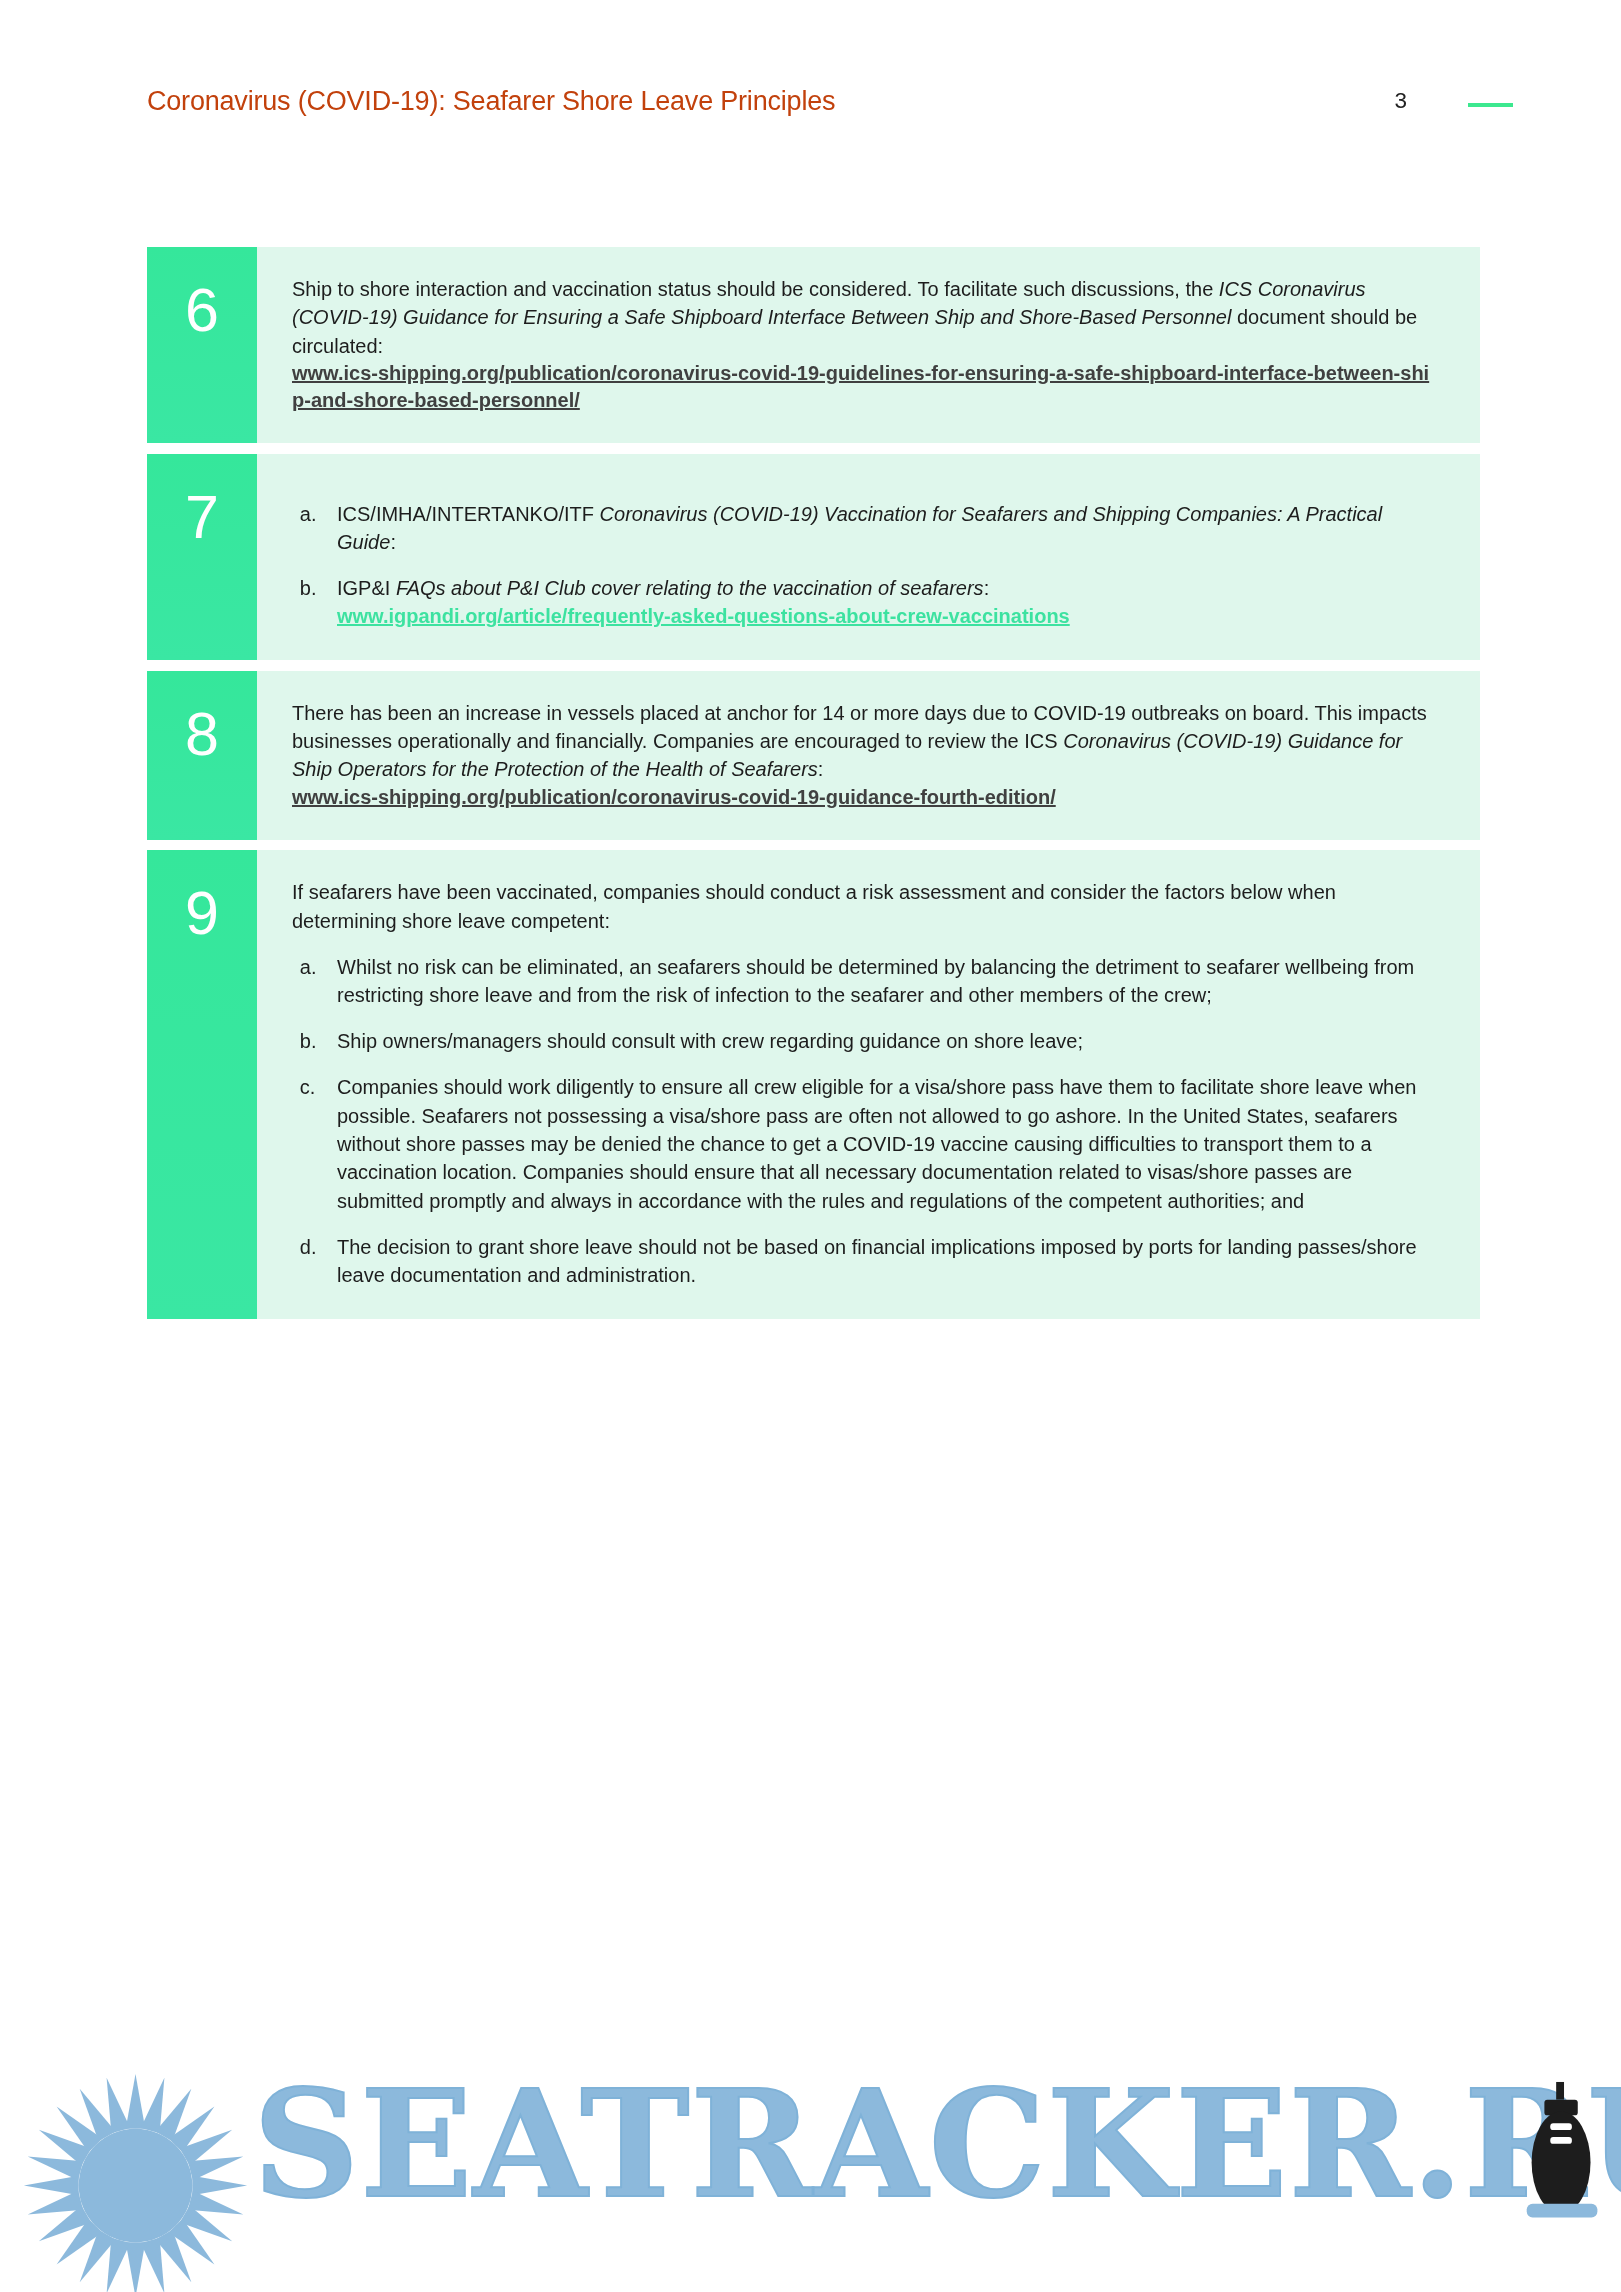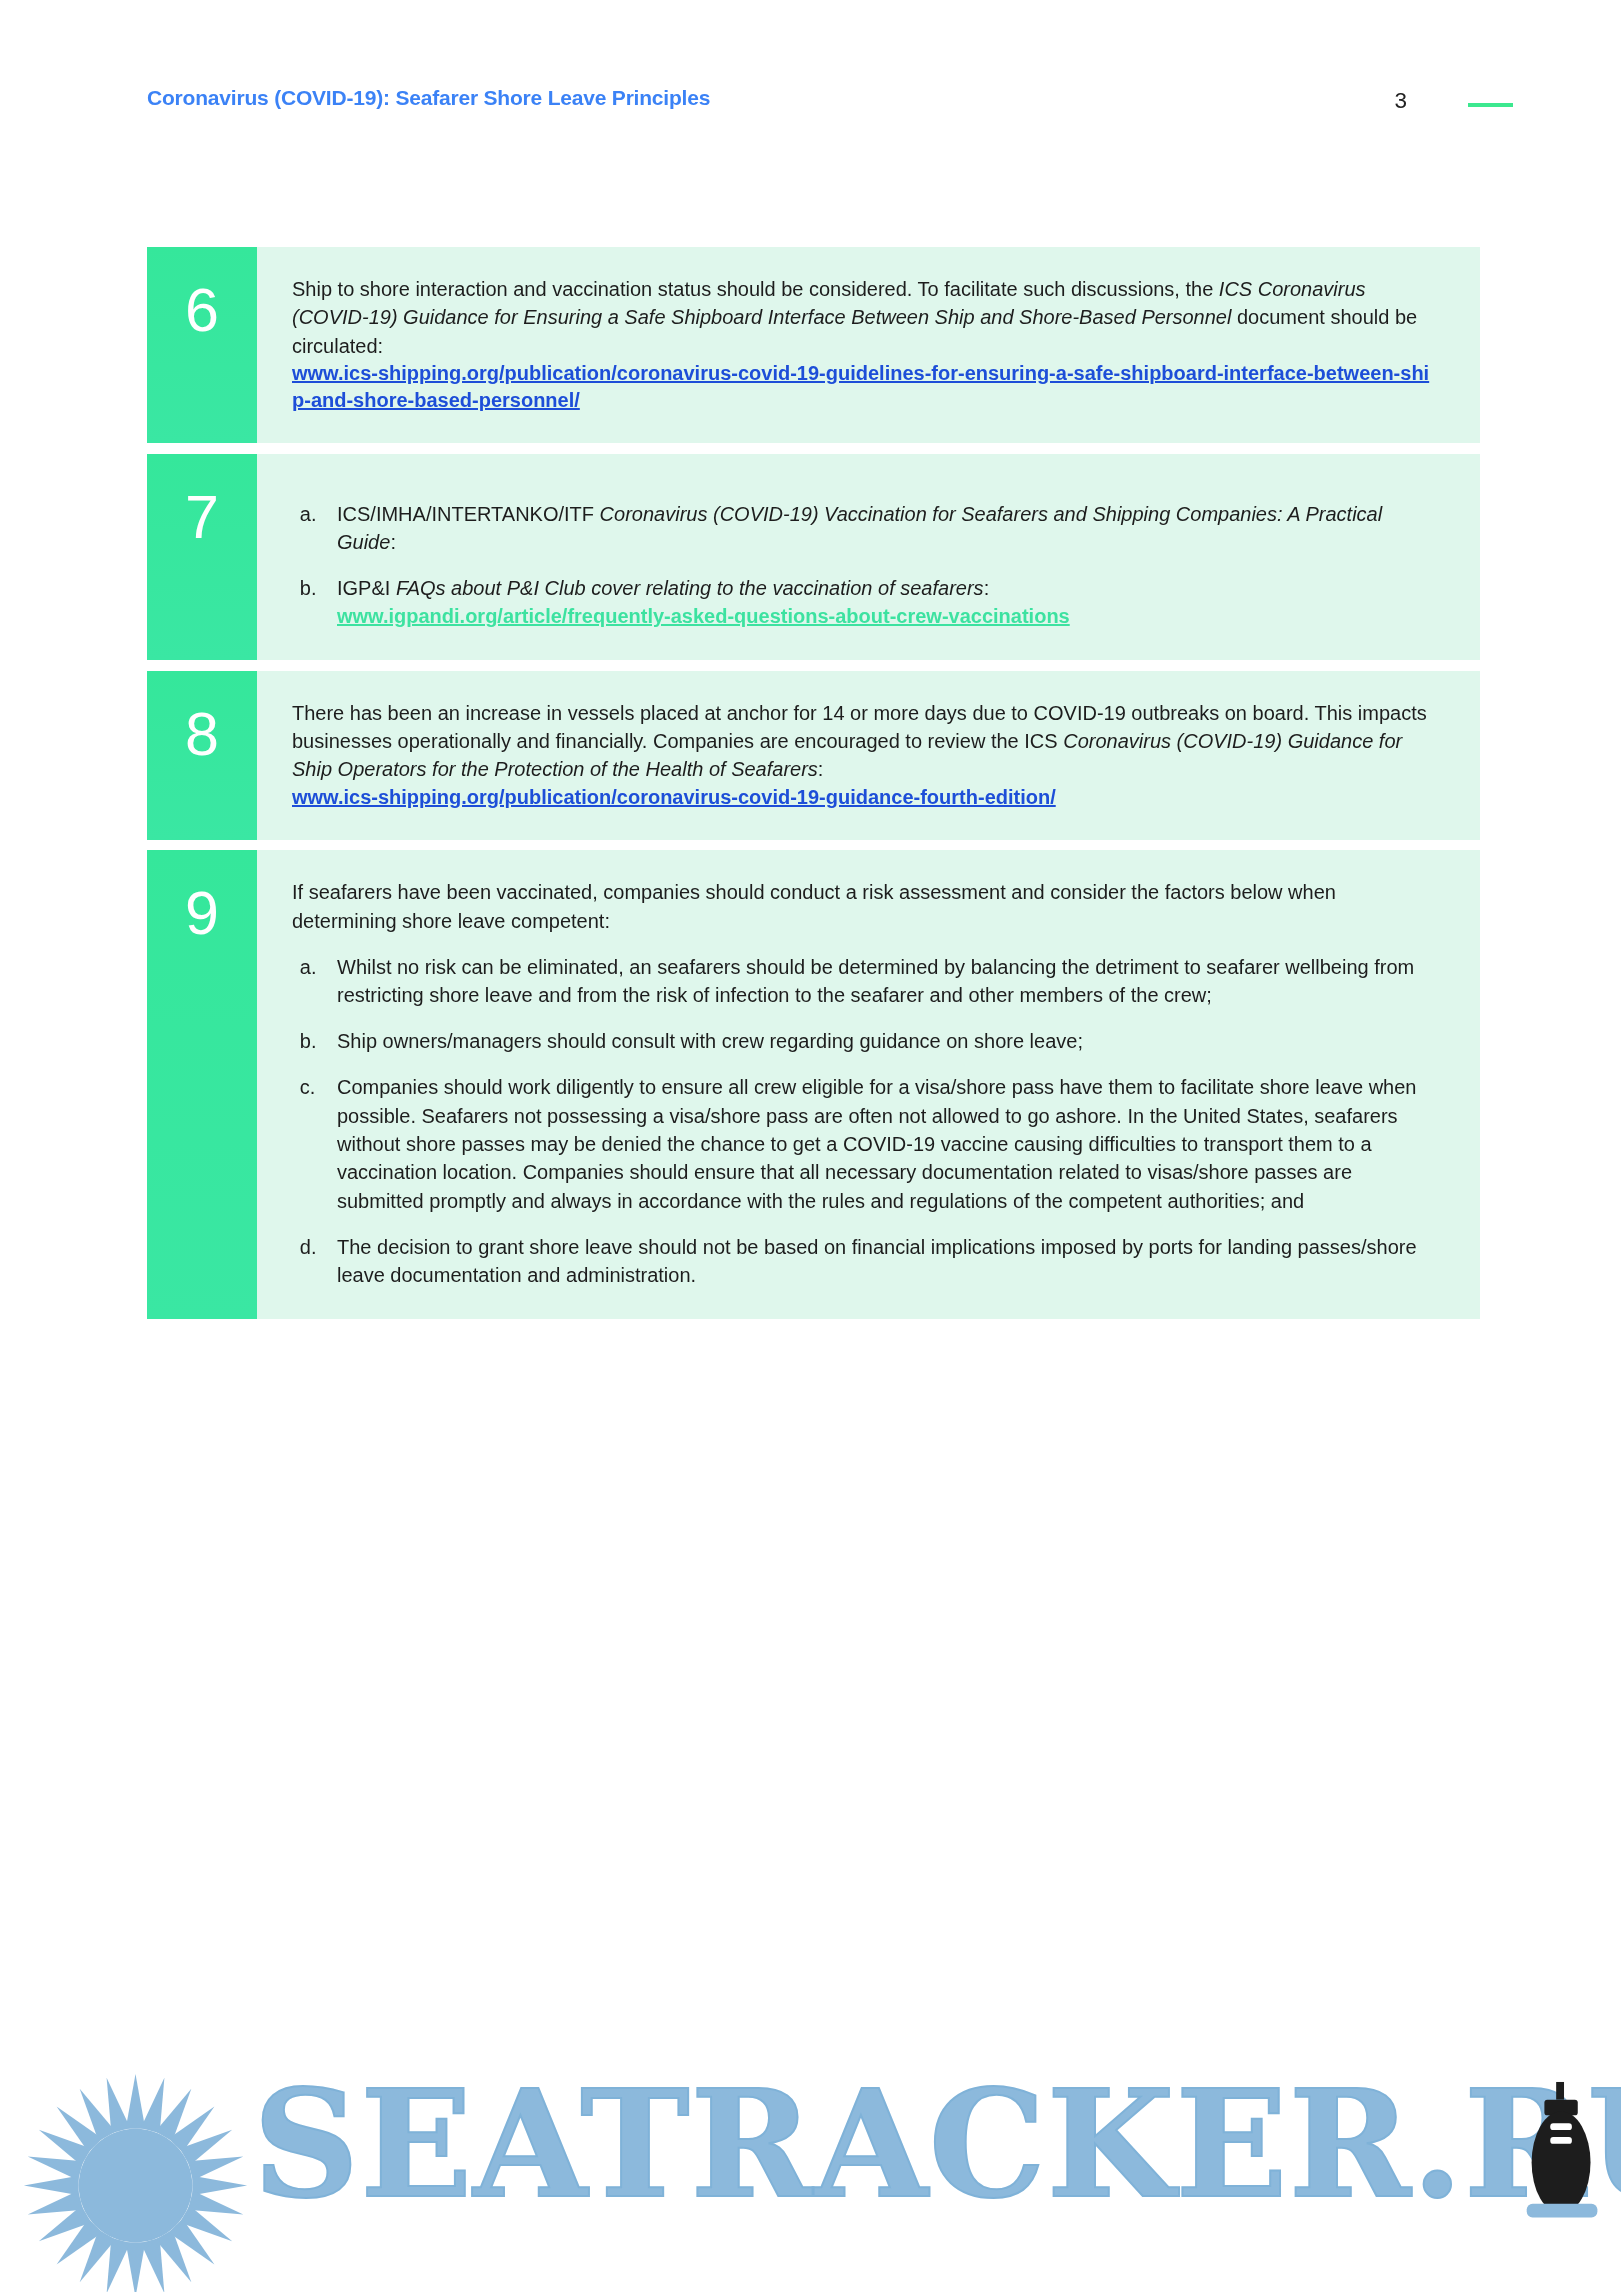--- a/index.html
+++ b/index.html
@@ -23,24 +23,24 @@
 
   
   .header {
     position: absolute;
     top: 86px;
     left: 147px;
     right: 108px;
     height: 39px;
   }
   .header-title {
-    font-size: 21px;
-    font-weight: bold;
+    font-size: 27px;
+    font-weight: normal;
     letter-spacing: -0.2px;
-    color: #3b82f6;
+    color: #c2410c;
     white-space: nowrap;
   }
   .header-pagenum {
     position: absolute;
     right: 106px;
     top: 2px;
     font-size: 22.5px;
     color: #222222;
   }
   .header-rule {
@@ -84,21 +84,21 @@
     line-height: 1.42;
     color: #1d1d1d;
   }
   .principle .body p {
     margin: 0 0 0 0;
   }
   .it {
     font-style: italic;
   }
   .link {
-    color: #1d4ed8;
+    color: #404040;
     font-weight: bold;
     word-break: break-all;
     display: block;
     line-height: 1.35;
   }
   .inline-link {
     color: #3ce2a0;
     font-weight: bold;
     word-break: break-all;
   }

